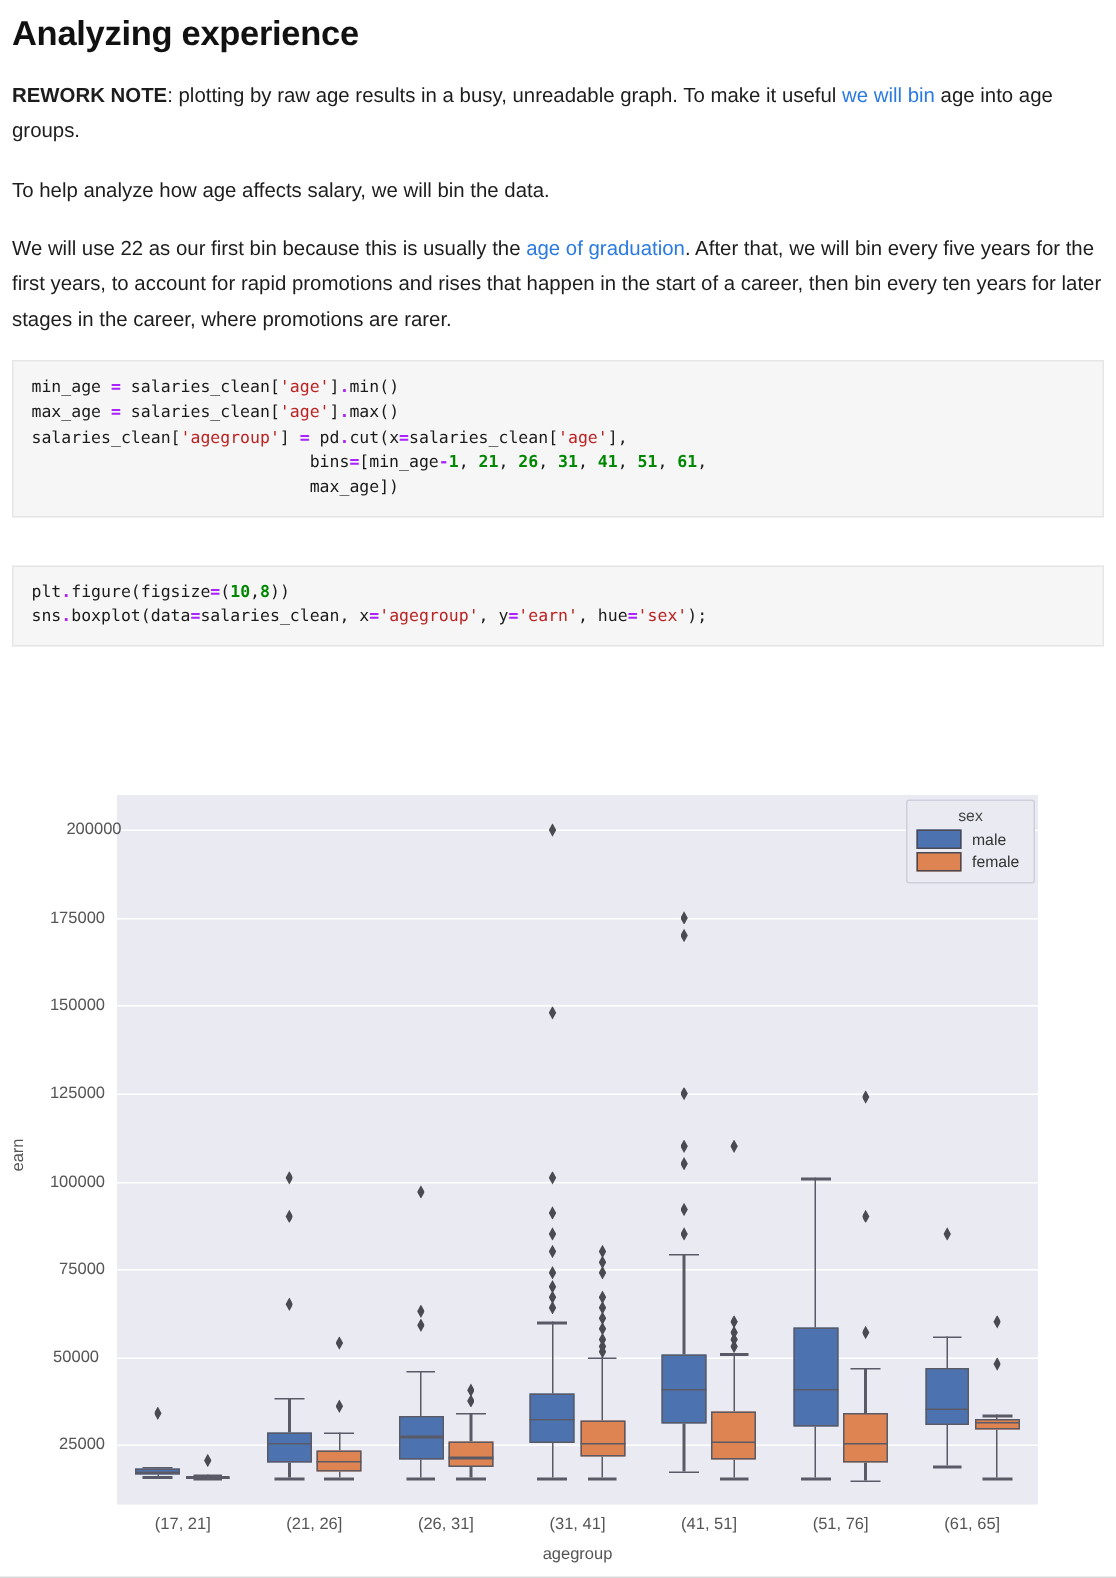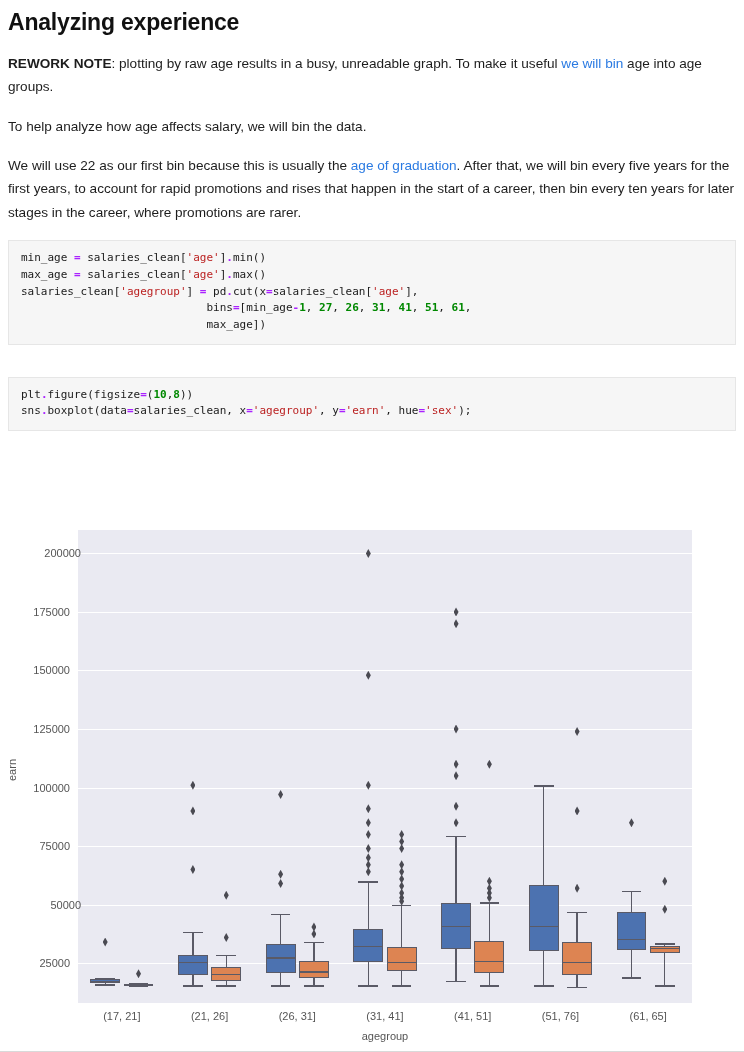--- a/index.html
+++ b/index.html
@@ -103,21 +103,21 @@
   <p class="para">
     <span>We will use 22 as our first bin because this is usually the </span><a class="lnk" href="#">age of graduation</a><span>. After that, we will bin every five years for the first years, to account for rapid promotions and rises that happen in the start of a career, then bin every ten years for later stages in the career, where promotions are rarer.</span>
   </p>
 
   <div class="sp16"></div>
 
   <div class="codeblock">
     <pre class="code">min_age <span class="k-op">=</span> salaries_clean[<span class="k-str">'age'</span>]<span class="k-op">.</span>min()
 max_age <span class="k-op">=</span> salaries_clean[<span class="k-str">'age'</span>]<span class="k-op">.</span>max()
 salaries_clean[<span class="k-str">'agegroup'</span>] <span class="k-op">=</span> pd<span class="k-op">.</span>cut(x<span class="k-op">=</span>salaries_clean[<span class="k-str">'age'</span>],
-                            bins<span class="k-op">=</span>[min_age<span class="k-op">-</span><span class="k-num">1</span>, <span class="k-num">27</span>, <span class="k-num">26</span>, <span class="k-num">31</span>, <span class="k-num">41</span>, <span class="k-num">51</span>, <span class="k-num">61</span>,
+                            bins<span class="k-op">=</span>[min_age<span class="k-op">-</span><span class="k-num">1</span>, <span class="k-num">21</span>, <span class="k-num">26</span>, <span class="k-num">31</span>, <span class="k-num">41</span>, <span class="k-num">51</span>, <span class="k-num">61</span>,
                             max_age])</pre>
   </div>
 
   <div class="sp16"></div>
 
 
   <div class="sp16"></div>
 
   <div class="codeblock">
     <pre class="code">plt<span class="k-op">.</span>figure(figsize<span class="k-op">=</span>(<span class="k-num">10</span>,<span class="k-num">8</span>))
@@ -264,34 +264,45 @@
       <div class="med" style="left: 571.897px; width: 29.8229px; top: 417.973px;"></div>
       <div class="wk" style="left: 586.159px; top: 413.29px; height: 2.34158px;"></div>
       <div class="cap" style="left: 576.967px; width: 19.6831px; top: 413.29px;"></div>
       <div class="wk" style="left: 586.159px; top: 422.656px; height: 32.7822px;"></div>
       <div class="cap" style="left: 576.967px; width: 19.6831px; top: 455.438px;"></div>
       <div class="fl" style="left: 584.309px; top: 374.837px;"></div>
       <div class="fl" style="left: 584.309px; top: 346.738px;"></div>
     </div>
   <div id="axislayer">
       <div class="ytick" style="top: 963.193px; left: 0px; width: 70px;">25000</div>
-      <div class="ytick" style="top: 904.653px; left: 0px; width: 81px;">50000</div>
+      <div class="ytick" style="top: 904.653px; left: 0px; width: 66px;">50000</div>
       <div class="ytick" style="top: 846.114px; left: 0px; width: 70px;">75000</div>
       <div class="ytick" style="top: 787.574px; left: 0px; width: 70px;">100000</div>
       <div class="ytick" style="top: 729.035px; left: 0px; width: 70px;">125000</div>
       <div class="ytick" style="top: 670.495px; left: 0px; width: 70px;">150000</div>
       <div class="ytick" style="top: 611.955px; left: 0px; width: 70px;">175000</div>
       <div class="ytick" style="top: 553.416px; left: 0px; width: 70px; margin-left: 11px;">200000</div>
       <div class="xtick" style="left: 121.857px;">(17, 21]</div>
       <div class="xtick" style="left: 209.571px;">(21, 26]</div>
       <div class="xtick" style="left: 297.286px;">(26, 31]</div>
       <div class="xtick" style="left: 385px;">(31, 41]</div>
       <div class="xtick" style="left: 472.714px;">(41, 51]</div>
       <div class="xtick" style="left: 560.429px;">(51, 76]</div>
       <div class="xtick" style="left: 648.143px;">(61, 65]</div>
     </div>
 
   <div class="ylabel">earn</div>
   <div class="xlabel">agegroup</div>
 
+  <div class="legend">
+    <div class="ltitle">sex</div>
+    <div class="lrow">
+      <span class="swatch" id="sw-male" style="background: rgb(76, 114, 176);"></span>
+      <span class="ltxt">male</span>
+    </div>
+    <div class="lrow">
+      <span class="swatch" id="sw-female" style="background: rgb(221, 132, 82);"></span>
+      <span class="ltxt">female</span>
+    </div>
+  </div>
 
   <div class="bottomline"></div>
 </div>
 
 </body></html>

